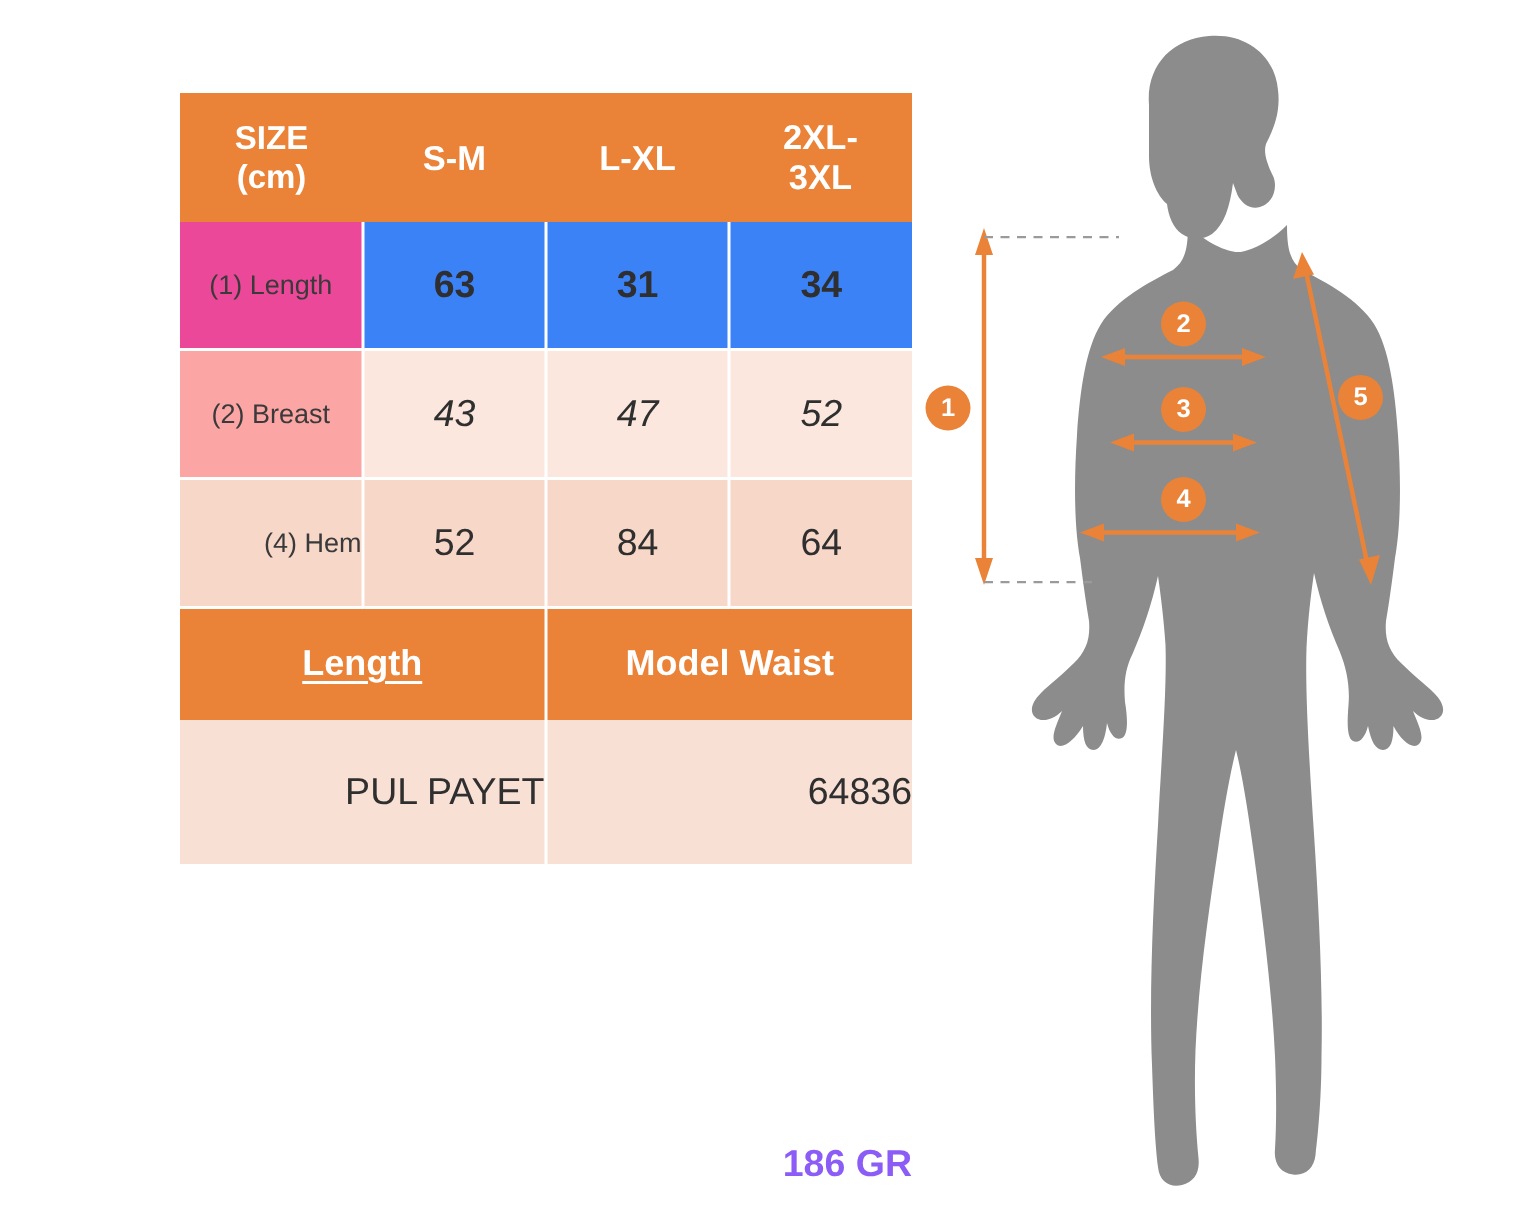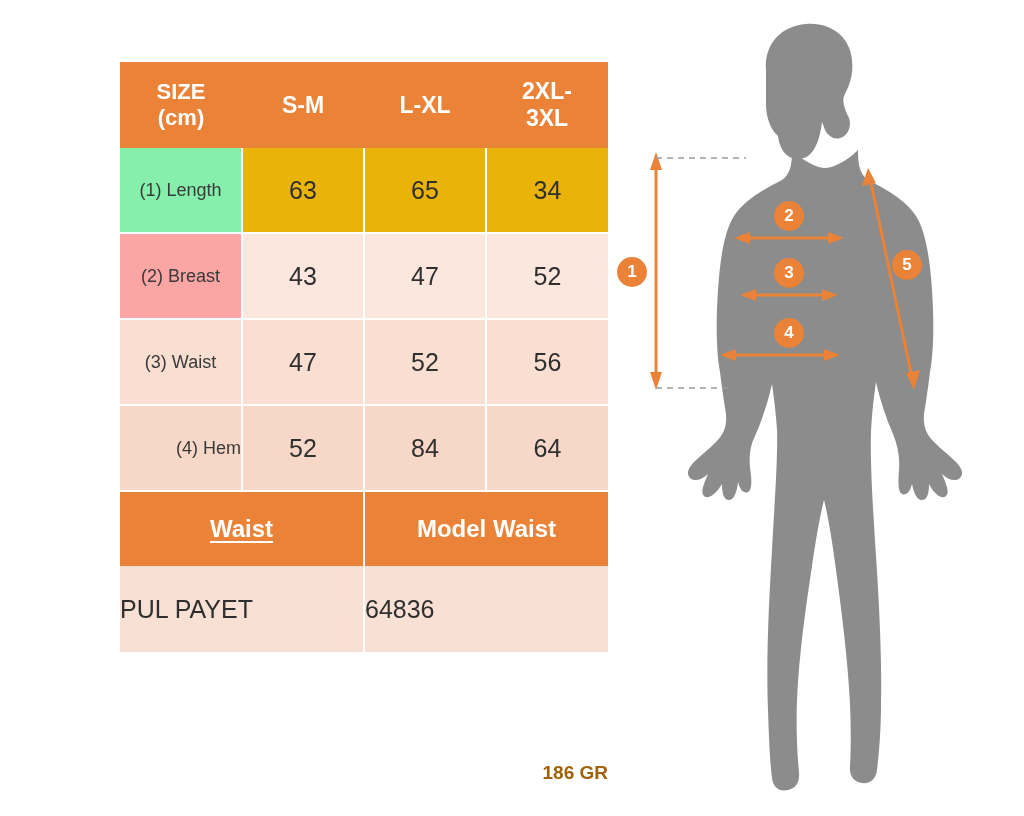--- a/index.html
+++ b/index.html
@@ -61,27 +61,27 @@
   .val-cell {
     color: #2f2f2f;
     font-size: 25px;
     text-align: center;
     vertical-align: middle;
     height: 84px;
     border-right: 2px solid #ffffff;
     border-bottom: 2px solid #ffffff;
   }
   .val-cell:last-child { border-right: none; }
-  .tint-0 { background: #eab308; }
-  .tint-1 { background: #fbe7de; }
+  .tint-0 { background: #3b82f6; font-weight: bold; }
+  .tint-1 { background: #fbe7de; font-style: italic; }
   .tint-2 { background: #f9ded2; }
   .tint-3 { background: #f7d7c8; }
   .tint-4 { background: #f5cfbd; }
 
-  .label-tint-0 { background: #86efac; }
+  .label-tint-0 { background: #ec4899; }
   .label-tint-1 { background: #fca5a5; }
   .label-tint-2 { background: #f9ded2; }
   .label-tint-3 { background: #f7d7c8; text-align: right; }
   .label-tint-4 { background: #f5cfbd; }
 
   .footer-hdr {
     background: #ea8338;
     color: #ffffff;
     font-weight: bold;
     font-size: 24px;
@@ -92,36 +92,36 @@
   }
   .footer-hdr:last-child { border-right: none; }
   .footer-hdr .underline {
     text-decoration: underline;
     text-underline-offset: 4px;
   }
   .footer-val {
     background: #f9e0d4;
     color: #2f2f2f;
     font-size: 25px;
-    text-align: left;
-    height: 86px;
+    text-align: right;
+    height: 96px;
     vertical-align: middle;
     border-right: 2px solid #ffffff;
   }
   .footer-val:last-child { border-right: none; }
 
   #weight-note {
     position: absolute;
     left: 440px;
     top: 762px;
     width: 168px;
     text-align: right;
-    font-size: 19px;
+    font-size: 25px;
     font-weight: bold;
-    color: #a16207;
+    color: #8b5cf6;
   }
 
   
   #figure-panel {
     position: absolute;
     left: 616px;
     top: 10px;
     width: 400px;
     height: 796px;
   }
@@ -160,44 +160,38 @@
         <th class="hdr-cell">
           <div>2XL-</div>
           <div>3XL</div>
         </th>
       </tr>
     </thead>
     <tbody>
       <tr>
         <td class="row-label label-tint-0">(1) Length</td>
         <td class="val-cell tint-0">63</td>
-        <td class="val-cell tint-0">65</td>
+        <td class="val-cell tint-0">31</td>
         <td class="val-cell tint-0">34</td>
       </tr>
       <tr>
         <td class="row-label label-tint-1">(2) Breast</td>
         <td class="val-cell tint-1">43</td>
         <td class="val-cell tint-1">47</td>
         <td class="val-cell tint-1">52</td>
       </tr>
       <tr>
-        <td class="row-label label-tint-2">(3) Waist</td>
-        <td class="val-cell tint-2">47</td>
-        <td class="val-cell tint-2">52</td>
-        <td class="val-cell tint-2">56</td>
-      </tr>
-      <tr>
         <td class="row-label label-tint-3">(4) Hem</td>
         <td class="val-cell tint-3">52</td>
         <td class="val-cell tint-3">84</td>
         <td class="val-cell tint-3">64</td>
       </tr>
       <tr>
         <td class="footer-hdr" colspan="2">
-          <span class="underline">Waist</span>
+          <span class="underline">Length</span>
         </td>
         <td class="footer-hdr" colspan="2">Model Waist</td>
       </tr>
       <tr>
         <td class="footer-val" colspan="2">PUL PAYET</td>
         <td class="footer-val" colspan="2">64836</td>
       </tr>
     </tbody>
   </table>
 

